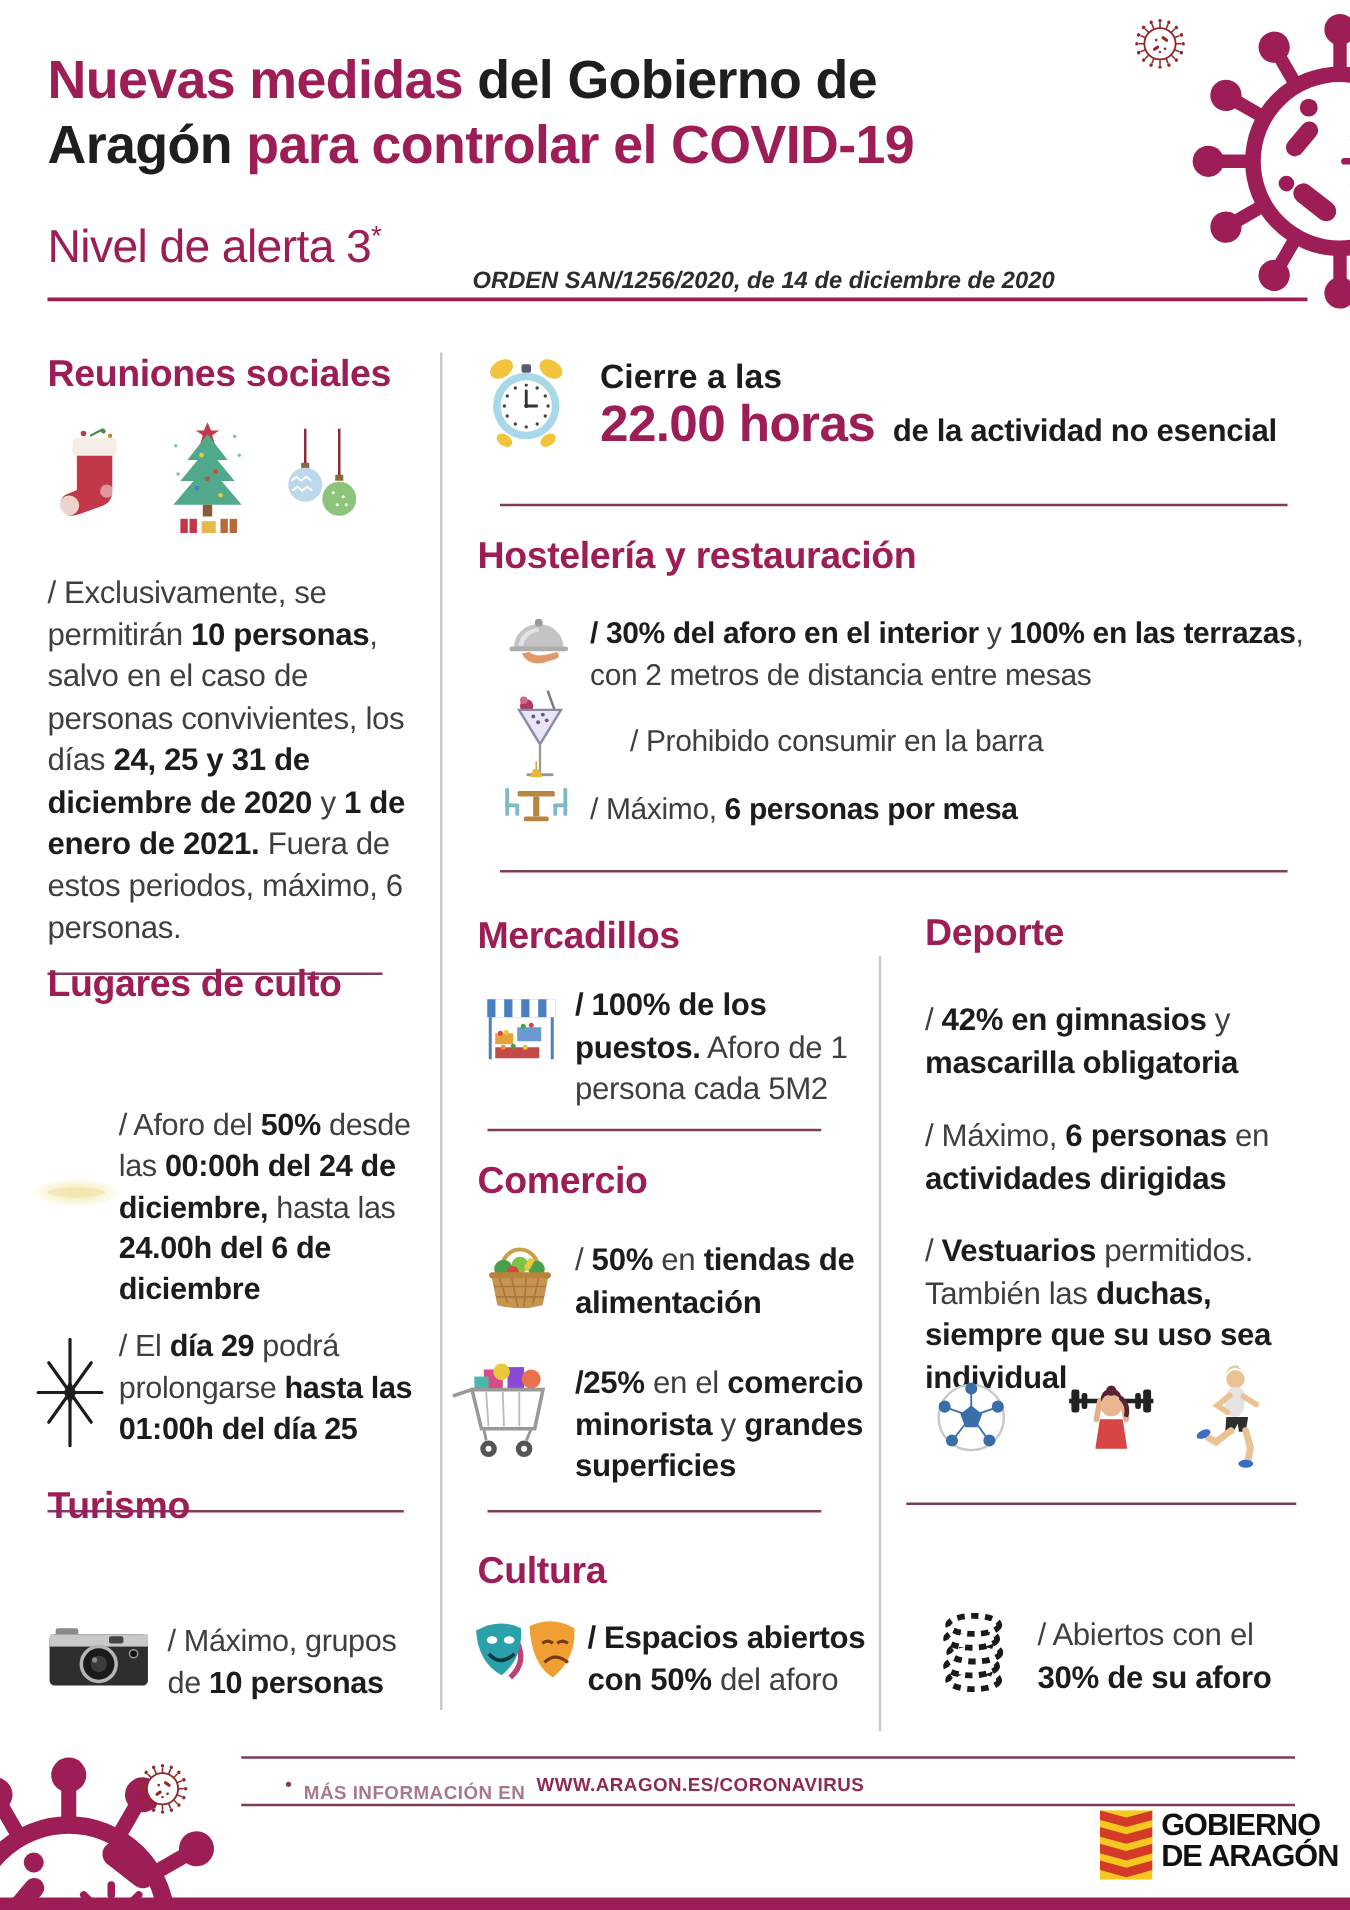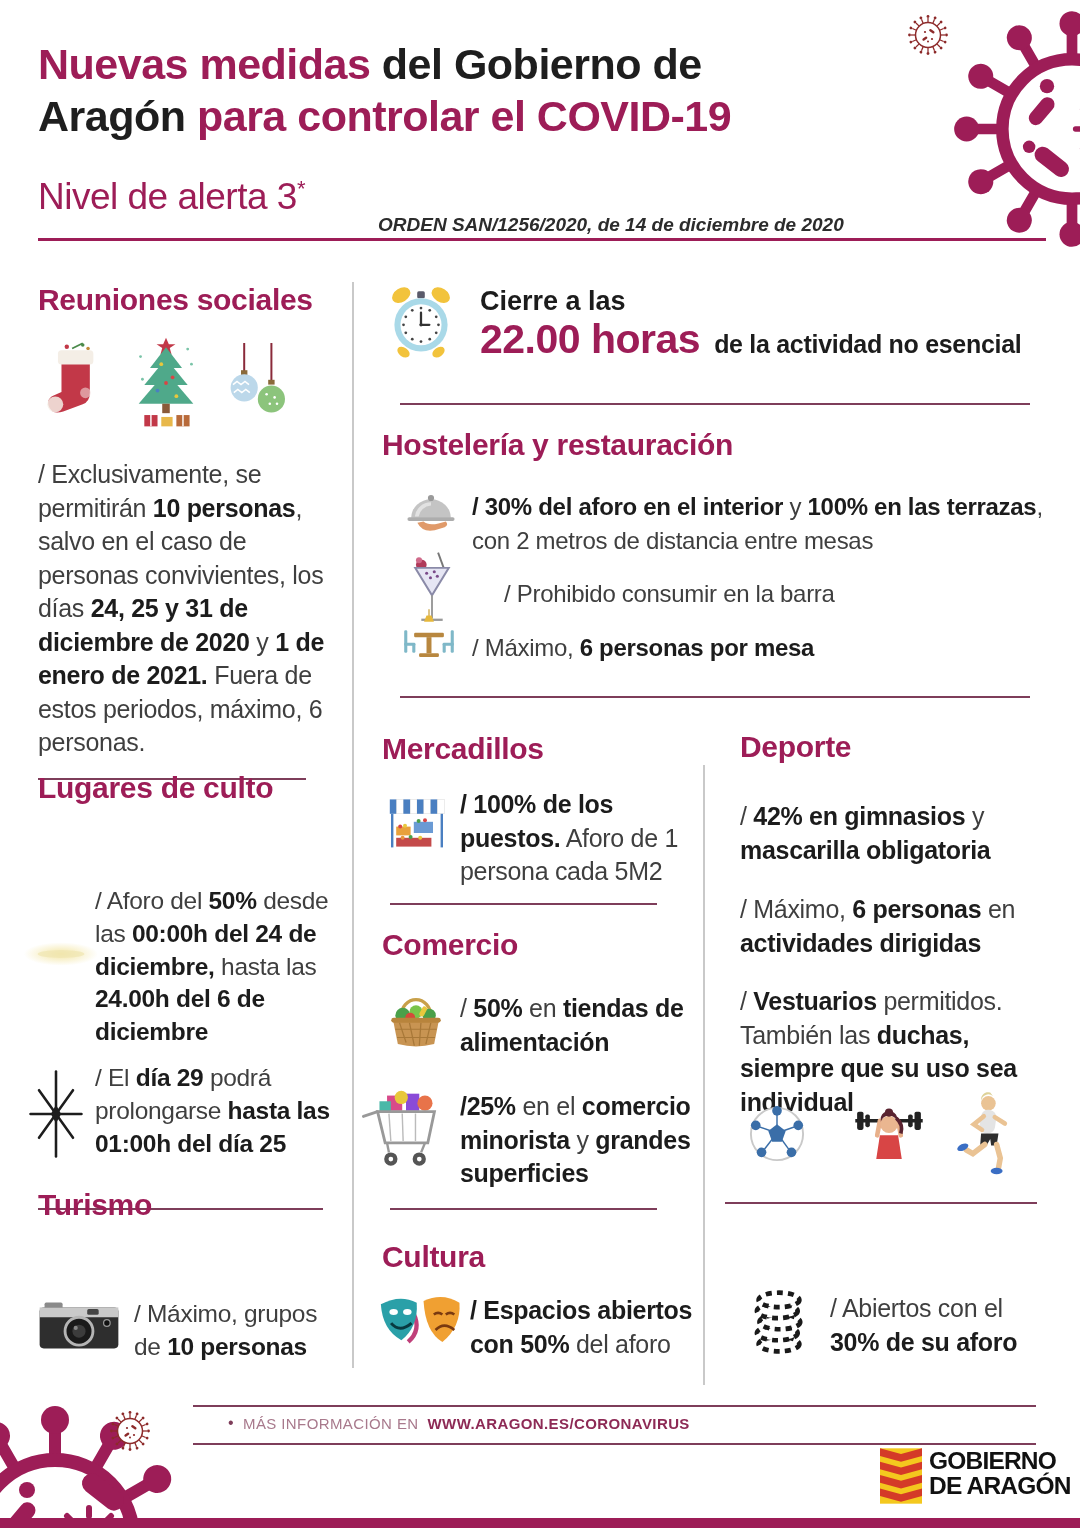--- a/index.html
+++ b/index.html
@@ -21,21 +21,21 @@
   .order { font-size:19px; font-style:italic; font-weight:600; color:#2c2c2c; }
   .sec-h { font-size:30px; font-weight:700; color:#9d1d57; letter-spacing:-0.3px; }
   .body-txt { letter-spacing:-0.3px; line-height:1.34; color:#3f3f3f; }
   .virus { color:#9d1d57; }
   .closure-l1 { font-size:27px; font-weight:700; color:#1c1c1c; }
   .closure-row { display:flex; align-items:baseline; }
   .closure-time { font-size:41px; font-weight:800; color:#9d1d57; letter-spacing:-0.5px; }
   .closure-rest { font-size:25px; font-weight:700; color:#1c1c1c; margin-left:14px; letter-spacing:-0.3px; }
   .footer-info { display:flex; align-items:center; gap:9px; font-size:15px; letter-spacing:0.4px; }
   .footer-bullet { color:#7e3d5a; font-size:16px; }
-  .footer-prefix { color:#a8798c; font-weight:400; }
+  .footer-prefix { color:#a8798c; font-weight:700;margin-top:12px; }
   .footer-url { color:#8d2a55; font-weight:800; }
   .logo-txt { font-size:24.5px; font-weight:800; color:#111; line-height:1.04; letter-spacing:-0.8px; }
   .bottom-bar { left:0; top:1518px; width:1080px; height:10px; background:#9d1d57; }
 </style>
 </head>
 <body>
 
 <div class="page">
 
   <svg width="0" height="0" style="position:absolute" aria-hidden="true">

